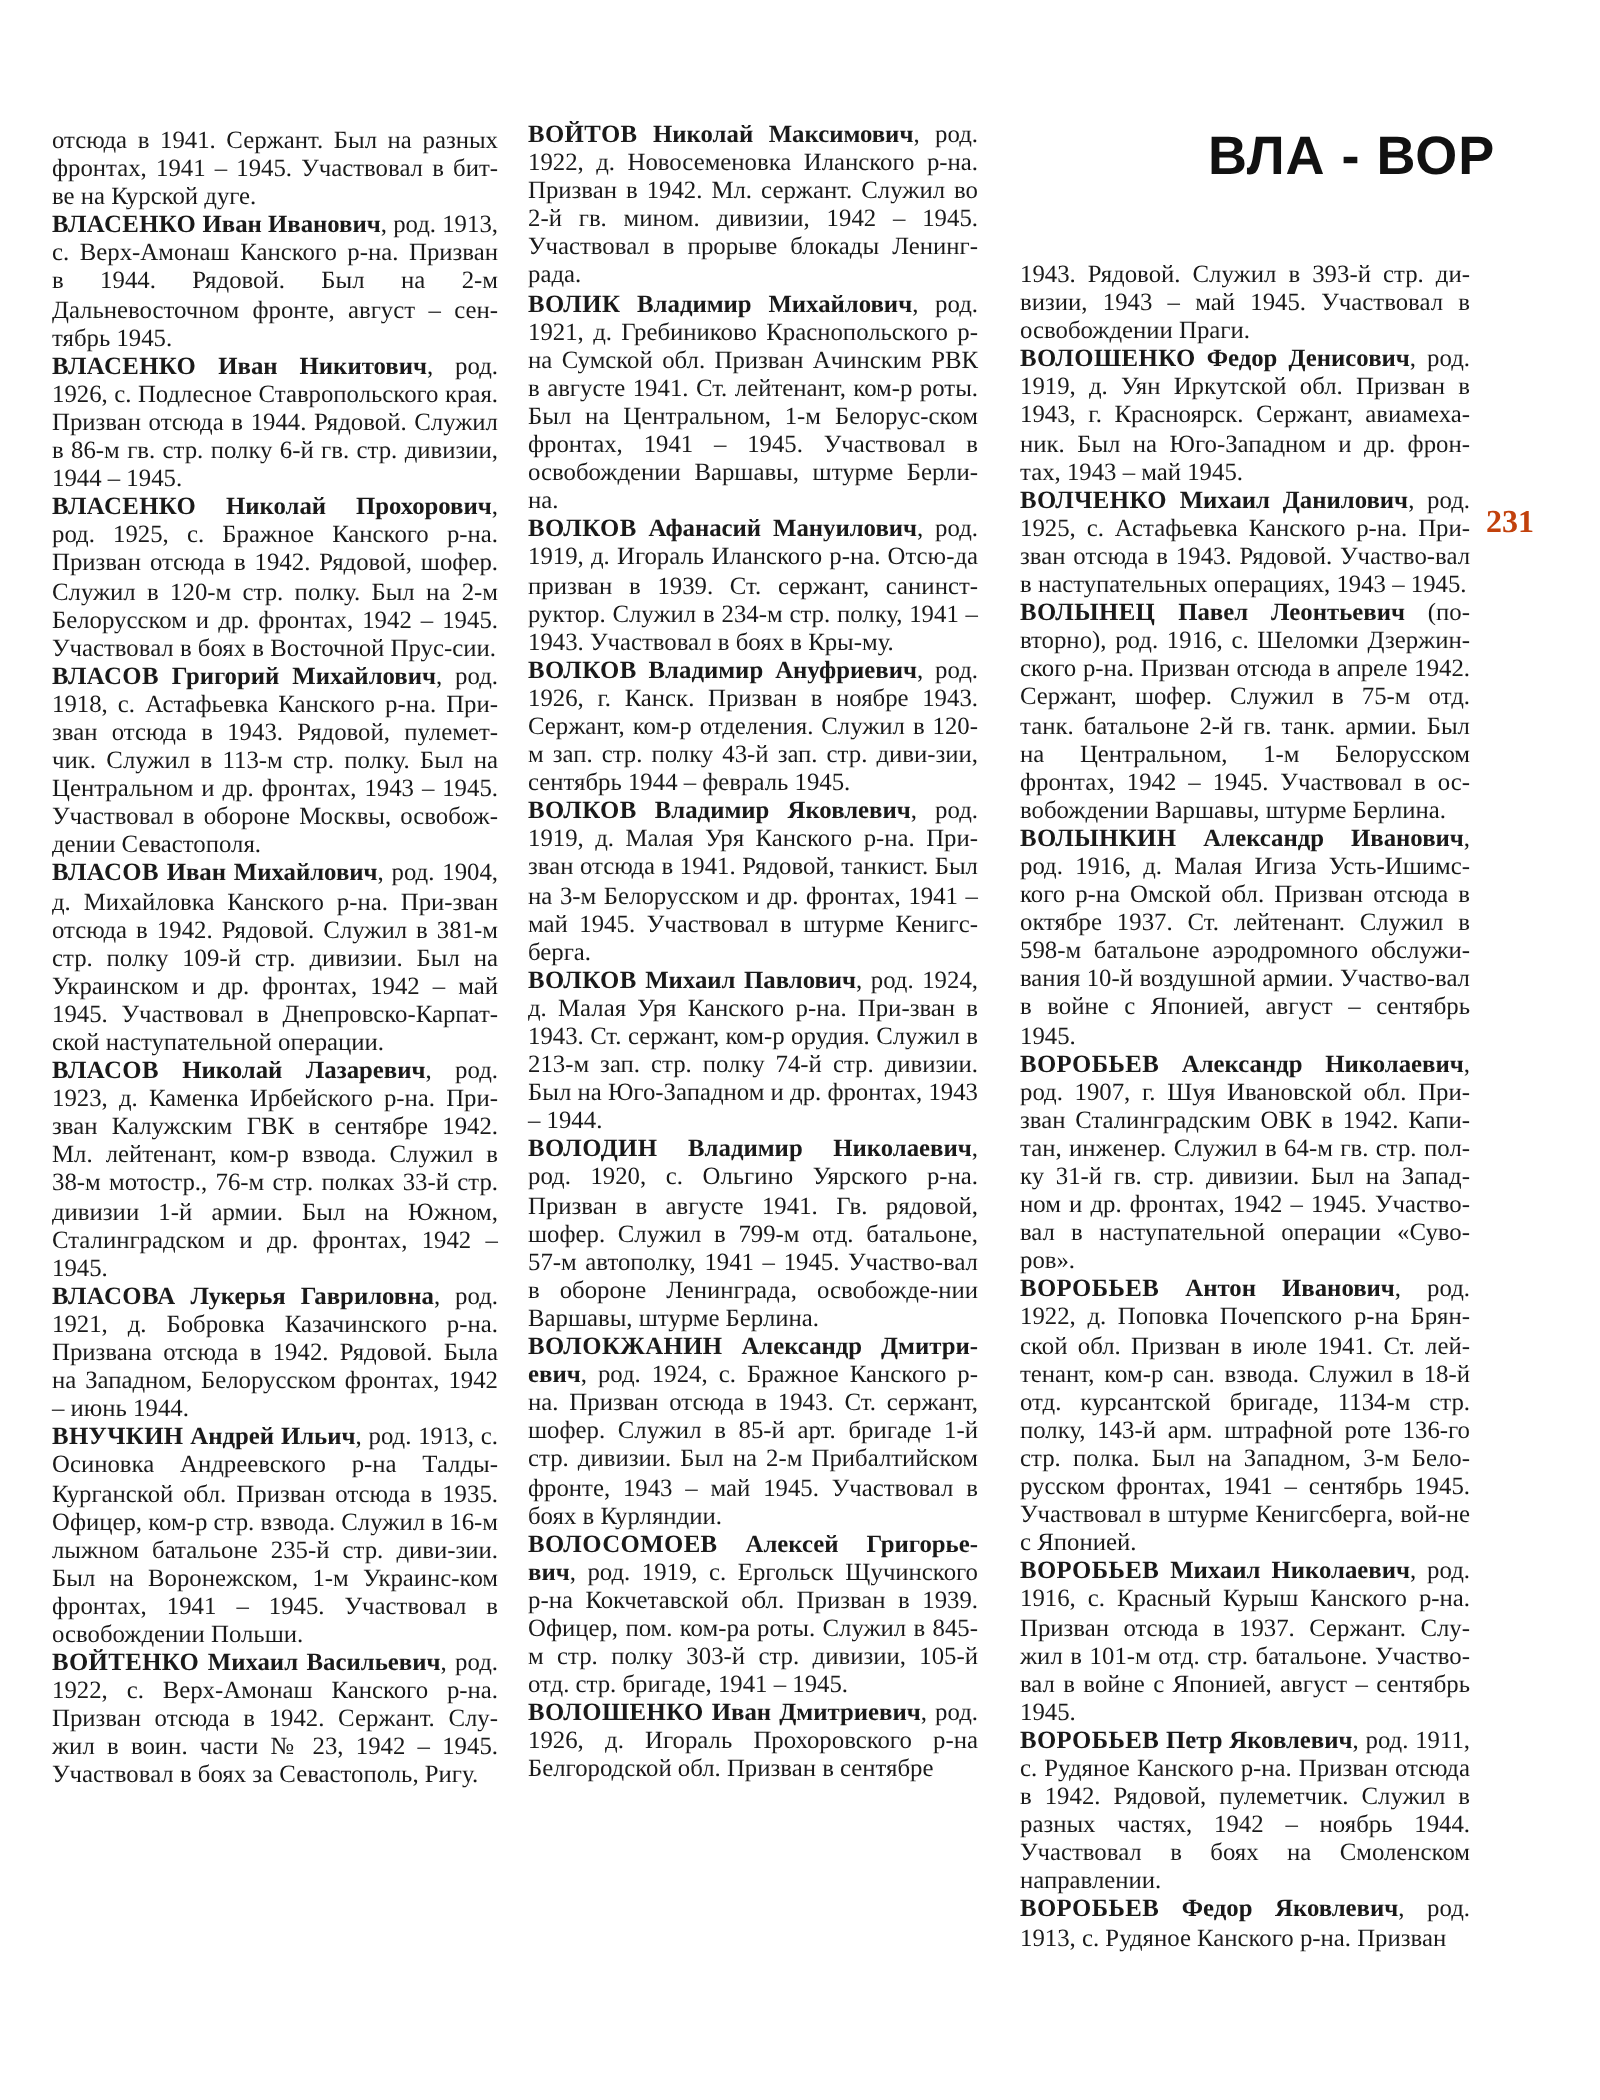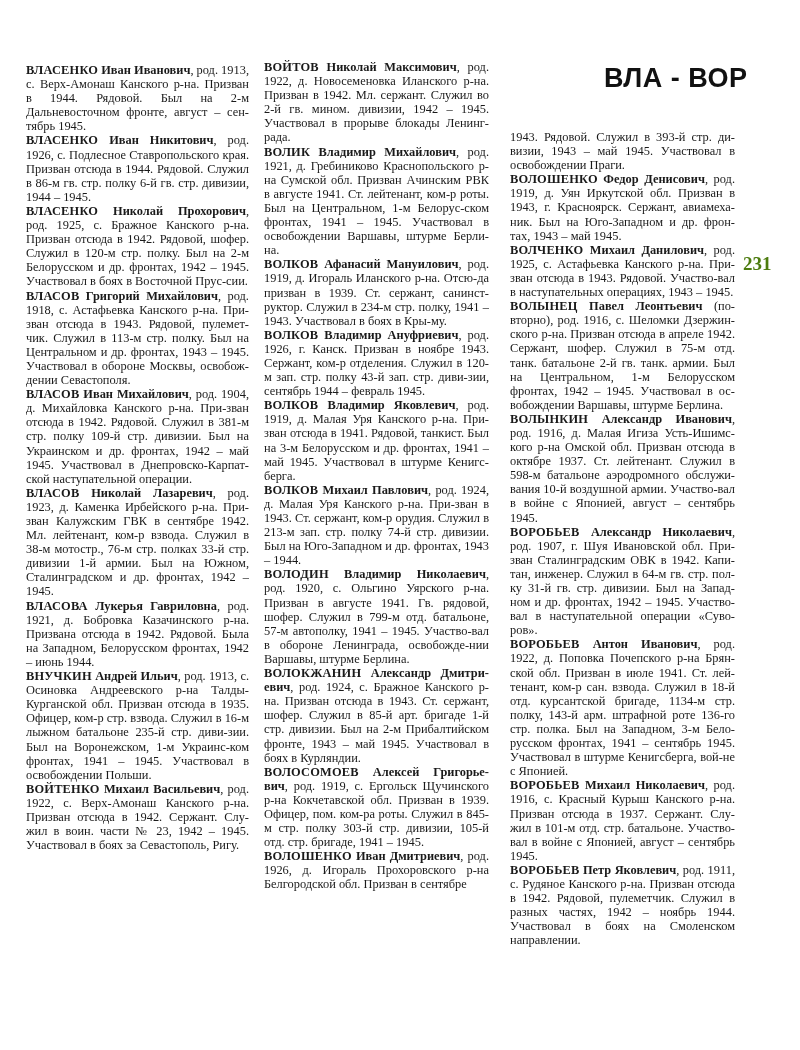--- a/index.html
+++ b/index.html
@@ -20,31 +20,32 @@
   .entry .surname { font-weight: bold; letter-spacing: 0.2px; }
   .entry .given { font-weight: bold; }
   .running-head {
     position: absolute; left: 604px; top: 63px;
     font-family: Liberation Sans, sans-serif;
     font-weight: bold; font-size: 27px; letter-spacing: 0.5px; color: #111;
   }
   .page-number {
     position: absolute; left: 743px; top: 253px;
     font-family: "Liberation Serif", "DejaVu Serif", serif;
-    font-weight: bold; font-size: 19px; color: #4d7c0f;
+    font-weight: bold; font-size: 16px; color: #c2410c;
   }
 </style>
 </head>
 <body>
 
 <div class="page">
   <div class="running-head">ВЛА - ВОР</div>
   <div class="page-number">231</div>
 
   <div class="col col-1">
+      <p class="entry"><span class="body">отсюда в 1941. Сержант. Был на разных фронтах, 1941 – 1945. Участвовал в бит-ве на Курской дуге.</span></p>
       <p class="entry"><span class="surname">ВЛАСЕНКО</span> <span class="given">Иван Иванович</span><span class="body">, род. 1913, с. Верх-Амонаш Канского р-на. Призван в 1944. Рядовой. Был на 2-м Дальневосточном фронте, август – сен-тябрь 1945.</span></p>
       <p class="entry"><span class="surname">ВЛАСЕНКО</span> <span class="given">Иван Никитович</span><span class="body">, род. 1926, с. Подлесное Ставропольского края. Призван отсюда в 1944. Рядовой. Служил в 86-м гв. стр. полку 6-й гв. стр. дивизии, 1944 – 1945.</span></p>
       <p class="entry"><span class="surname">ВЛАСЕНКО</span> <span class="given">Николай Прохорович</span><span class="body">, род. 1925, с. Бражное Канского р-на. Призван отсюда в 1942. Рядовой, шофер. Служил в 120-м стр. полку. Был на 2-м Белорусском и др. фронтах, 1942 – 1945. Участвовал в боях в Восточной Прус-сии.</span></p>
       <p class="entry"><span class="surname">ВЛАСОВ</span> <span class="given">Григорий Михайлович</span><span class="body">, род. 1918, с. Астафьевка Канского р-на. При-зван отсюда в 1943. Рядовой, пулемет-чик. Служил в 113-м стр. полку. Был на Центральном и др. фронтах, 1943 – 1945. Участвовал в обороне Москвы, освобож-дении Севастополя.</span></p>
       <p class="entry"><span class="surname">ВЛАСОВ</span> <span class="given">Иван Михайлович</span><span class="body">, род. 1904, д. Михайловка Канского р-на. При-зван отсюда в 1942. Рядовой. Служил в 381-м стр. полку 109-й стр. дивизии. Был на Украинском и др. фронтах, 1942 – май 1945. Участвовал в Днепровско-Карпат-ской наступательной операции.</span></p>
       <p class="entry"><span class="surname">ВЛАСОВ</span> <span class="given">Николай Лазаревич</span><span class="body">, род. 1923, д. Каменка Ирбейского р-на. При-зван Калужским ГВК в сентябре 1942. Мл. лейтенант, ком-р взвода. Служил в 38-м мотостр., 76-м стр. полках 33-й стр. дивизии 1-й армии. Был на Южном, Сталинградском и др. фронтах, 1942 – 1945.</span></p>
       <p class="entry"><span class="surname">ВЛАСОВА</span> <span class="given">Лукерья Гавриловна</span><span class="body">, род. 1921, д. Бобровка Казачинского р-на. Призвана отсюда в 1942. Рядовой. Была на Западном, Белорусском фронтах, 1942 – июнь 1944.</span></p>
       <p class="entry"><span class="surname">ВНУЧКИН</span> <span class="given">Андрей Ильич</span><span class="body">, род. 1913, с. Осиновка Андреевского р-на Талды-Курганской обл. Призван отсюда в 1935. Офицер, ком-р стр. взвода. Служил в 16-м лыжном батальоне 235-й стр. диви-зии. Был на Воронежском, 1-м Украинс-ком фронтах, 1941 – 1945. Участвовал в освобождении Польши.</span></p>
       <p class="entry"><span class="surname">ВОЙТЕНКО</span> <span class="given">Михаил Васильевич</span><span class="body">, род. 1922, с. Верх-Амонаш Канского р-на. Призван отсюда в 1942. Сержант. Слу-жил в воин. части № 23, 1942 – 1945. Участвовал в боях за Севастополь, Ригу.</span></p>
     </div>
@@ -63,14 +64,15 @@
   <div class="col col-3">
       <p class="entry"><span class="body">1943. Рядовой. Служил в 393-й стр. ди-визии, 1943 – май 1945. Участвовал в освобождении Праги.</span></p>
       <p class="entry"><span class="surname">ВОЛОШЕНКО</span> <span class="given">Федор Денисович</span><span class="body">, род. 1919, д. Уян Иркутской обл. Призван в 1943, г. Красноярск. Сержант, авиамеха-ник. Был на Юго-Западном и др. фрон-тах, 1943 – май 1945.</span></p>
       <p class="entry"><span class="surname">ВОЛЧЕНКО</span> <span class="given">Михаил Данилович</span><span class="body">, род. 1925, с. Астафьевка Канского р-на. При-зван отсюда в 1943. Рядовой. Участво-вал в наступательных операциях, 1943 – 1945.</span></p>
       <p class="entry"><span class="surname">ВОЛЫНЕЦ</span> <span class="given">Павел Леонтьевич</span><span class="body"> (по-вторно), род. 1916, с. Шеломки Дзержин-ского р-на. Призван отсюда в апреле 1942. Сержант, шофер. Служил в 75-м отд. танк. батальоне 2-й гв. танк. армии. Был на Центральном, 1-м Белорусском фронтах, 1942 – 1945. Участвовал в ос-вобождении Варшавы, штурме Берлина.</span></p>
       <p class="entry"><span class="surname">ВОЛЫНКИН</span> <span class="given">Александр Иванович</span><span class="body">, род. 1916, д. Малая Игиза Усть-Ишимс-кого р-на Омской обл. Призван отсюда в октябре 1937. Ст. лейтенант. Служил в 598-м батальоне аэродромного обслужи-вания 10-й воздушной армии. Участво-вал в войне с Японией, август – сентябрь 1945.</span></p>
       <p class="entry"><span class="surname">ВОРОБЬЕВ</span> <span class="given">Александр Николаевич</span><span class="body">, род. 1907, г. Шуя Ивановской обл. При-зван Сталинградским ОВК в 1942. Капи-тан, инженер. Служил в 64-м гв. стр. пол-ку 31-й гв. стр. дивизии. Был на Запад-ном и др. фронтах, 1942 – 1945. Участво-вал в наступательной операции «Суво-ров».</span></p>
       <p class="entry"><span class="surname">ВОРОБЬЕВ</span> <span class="given">Антон Иванович</span><span class="body">, род. 1922, д. Поповка Почепского р-на Брян-ской обл. Призван в июле 1941. Ст. лей-тенант, ком-р сан. взвода. Служил в 18-й отд. курсантской бригаде, 1134-м стр. полку, 143-й арм. штрафной роте 136-го стр. полка. Был на Западном, 3-м Бело-русском фронтах, 1941 – сентябрь 1945. Участвовал в штурме Кенигсберга, вой-не с Японией.</span></p>
       <p class="entry"><span class="surname">ВОРОБЬЕВ</span> <span class="given">Михаил Николаевич</span><span class="body">, род. 1916, с. Красный Курыш Канского р-на. Призван отсюда в 1937. Сержант. Слу-жил в 101-м отд. стр. батальоне. Участво-вал в войне с Японией, август – сентябрь 1945.</span></p>
       <p class="entry"><span class="surname">ВОРОБЬЕВ</span> <span class="given">Петр Яковлевич</span><span class="body">, род. 1911, с. Рудяное Канского р-на. Призван отсюда в 1942. Рядовой, пулеметчик. Служил в разных частях, 1942 – ноябрь 1944. Участвовал в боях на Смоленском направлении.</span></p>
+      <p class="entry"><span class="surname">ВОРОБЬЕВ</span> <span class="given">Федор Яковлевич</span><span class="body">, род. 1913, с. Рудяное Канского р-на. Призван</span></p>
     </div>
 </div>
 
 </body></html>

